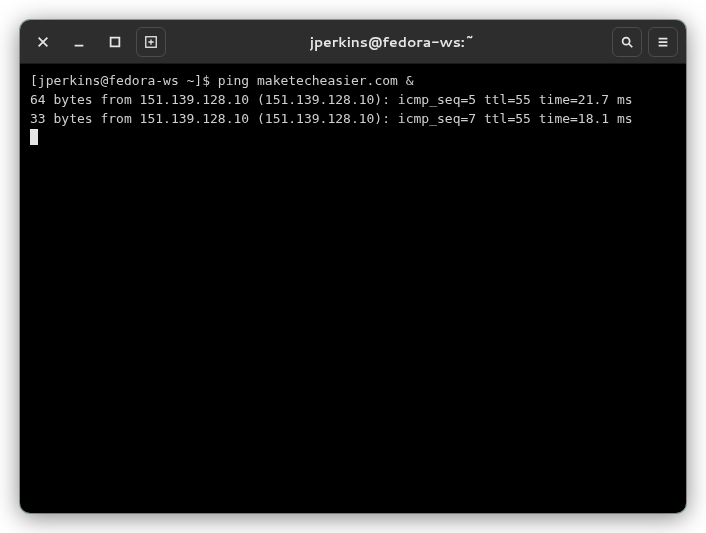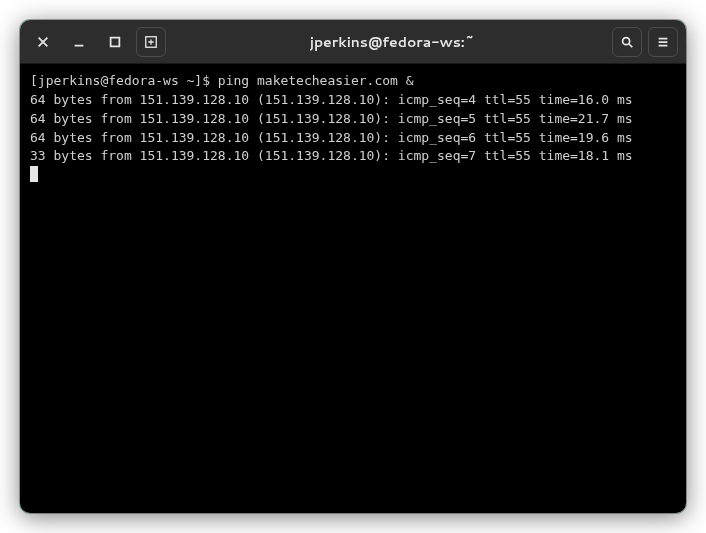--- a/index.html
+++ b/index.html
@@ -115,20 +115,18 @@
         <svg viewBox="0 0 16 16">
             <path d="M3 4 H13 M3 8 H13 M3 12 H13" stroke="currentColor" stroke-width="2"></path>
           </svg>
       </div>
     </div>
   </div>
 
   <div class="terminal">
     <div class="line"><span class="prompt">[jperkins@fedora-ws ~]$ </span><span>ping maketecheasier.com &amp;</span></div>
     <div id="ping-lines">
-        <div class="line">64 bytes from 151.139.128.10 (151.139.128.10): icmp_seq=4 ttl=55 time=16.0 ms</div>
         <div class="line">64 bytes from 151.139.128.10 (151.139.128.10): icmp_seq=5 ttl=55 time=21.7 ms</div>
-        <div class="line">64 bytes from 151.139.128.10 (151.139.128.10): icmp_seq=6 ttl=55 time=19.6 ms</div>
         <div class="line">33 bytes from 151.139.128.10 (151.139.128.10): icmp_seq=7 ttl=55 time=18.1 ms</div>
       </div>
     <div class="line"><span class="cursor"></span></div>
   </div>
 </div>
 
 </body></html>

